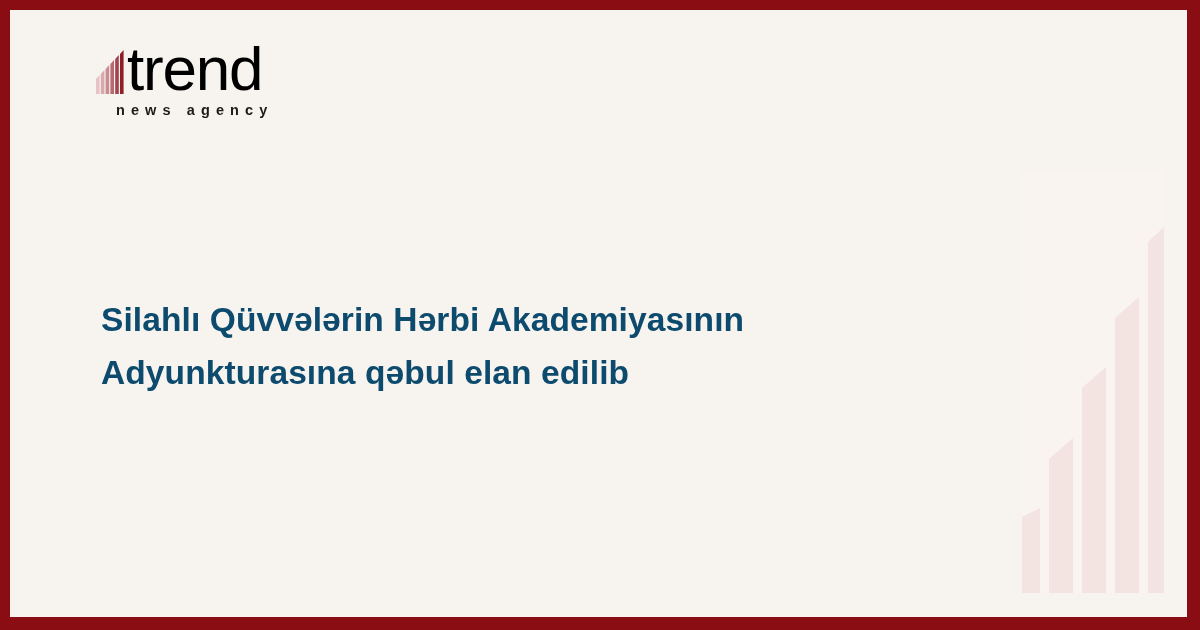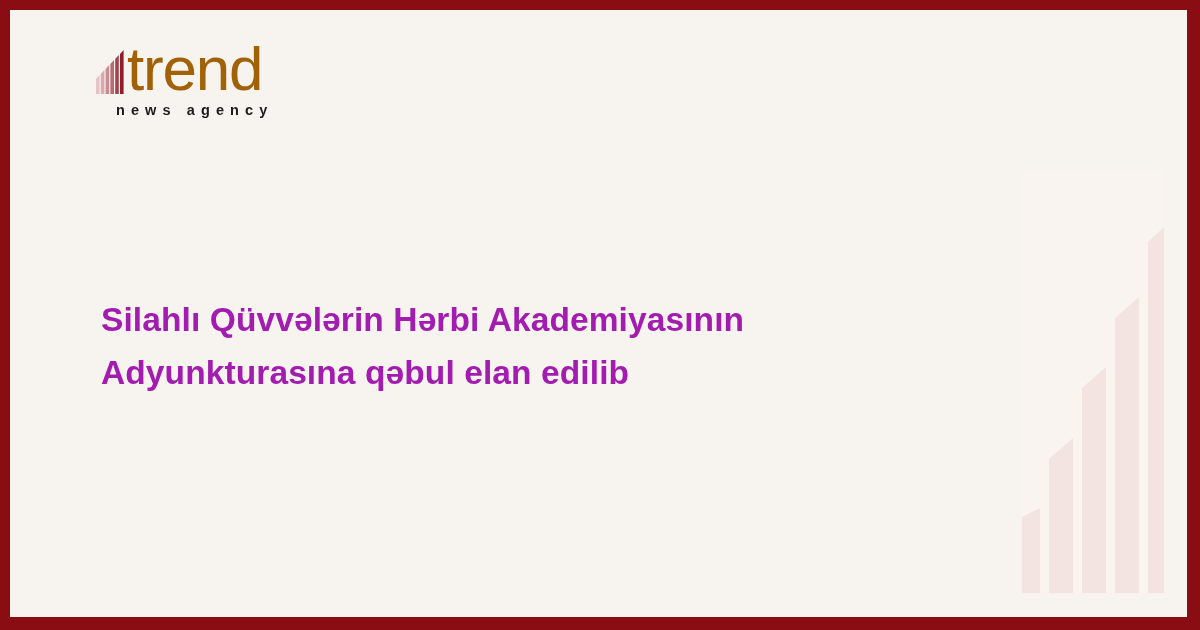--- a/index.html
+++ b/index.html
@@ -62,21 +62,21 @@
   #logo-mark {
     display: block;
     margin-right: 1px;
     margin-bottom: 1px;
   }
   #logo-word {
     font-family: "Liberation Sans", sans-serif;
     font-size: 62px;
     line-height: 0.82;
     font-weight: 400;
-    color: #a16207;
+    color: #000000;
     letter-spacing: -1.2px;
   }
   #logo-tagline {
     margin-top: 7px;
     margin-left: 20px;
     font-family: "Liberation Sans", sans-serif;
     font-size: 14.5px;
     font-weight: 700;
     color: #1c1c1c;
     letter-spacing: 6.1px;
@@ -87,21 +87,21 @@
   #headline {
     position: absolute;
     left: 101px;
     top: 272px;
     width: 760px;
     z-index: 3;
     font-family: "Liberation Sans", sans-serif;
     font-size: 33.5px;
     font-weight: 700;
     line-height: 1.58;
-    color: #a21caf;
+    color: #0c4a6e;
     letter-spacing: 0.1px;
   }
 </style>
 </head>
 <body>
 
 <div id="card">
 
   <div class="frame frame-top"></div>
   <div class="frame frame-left"></div>

